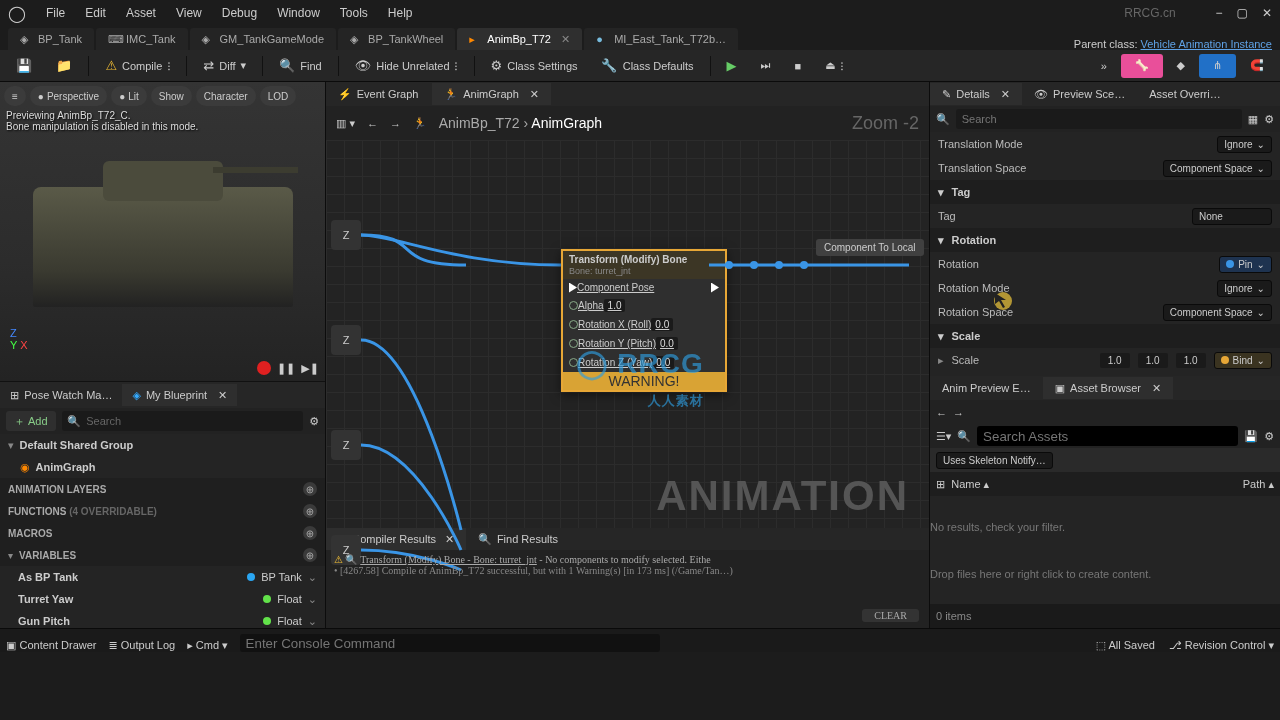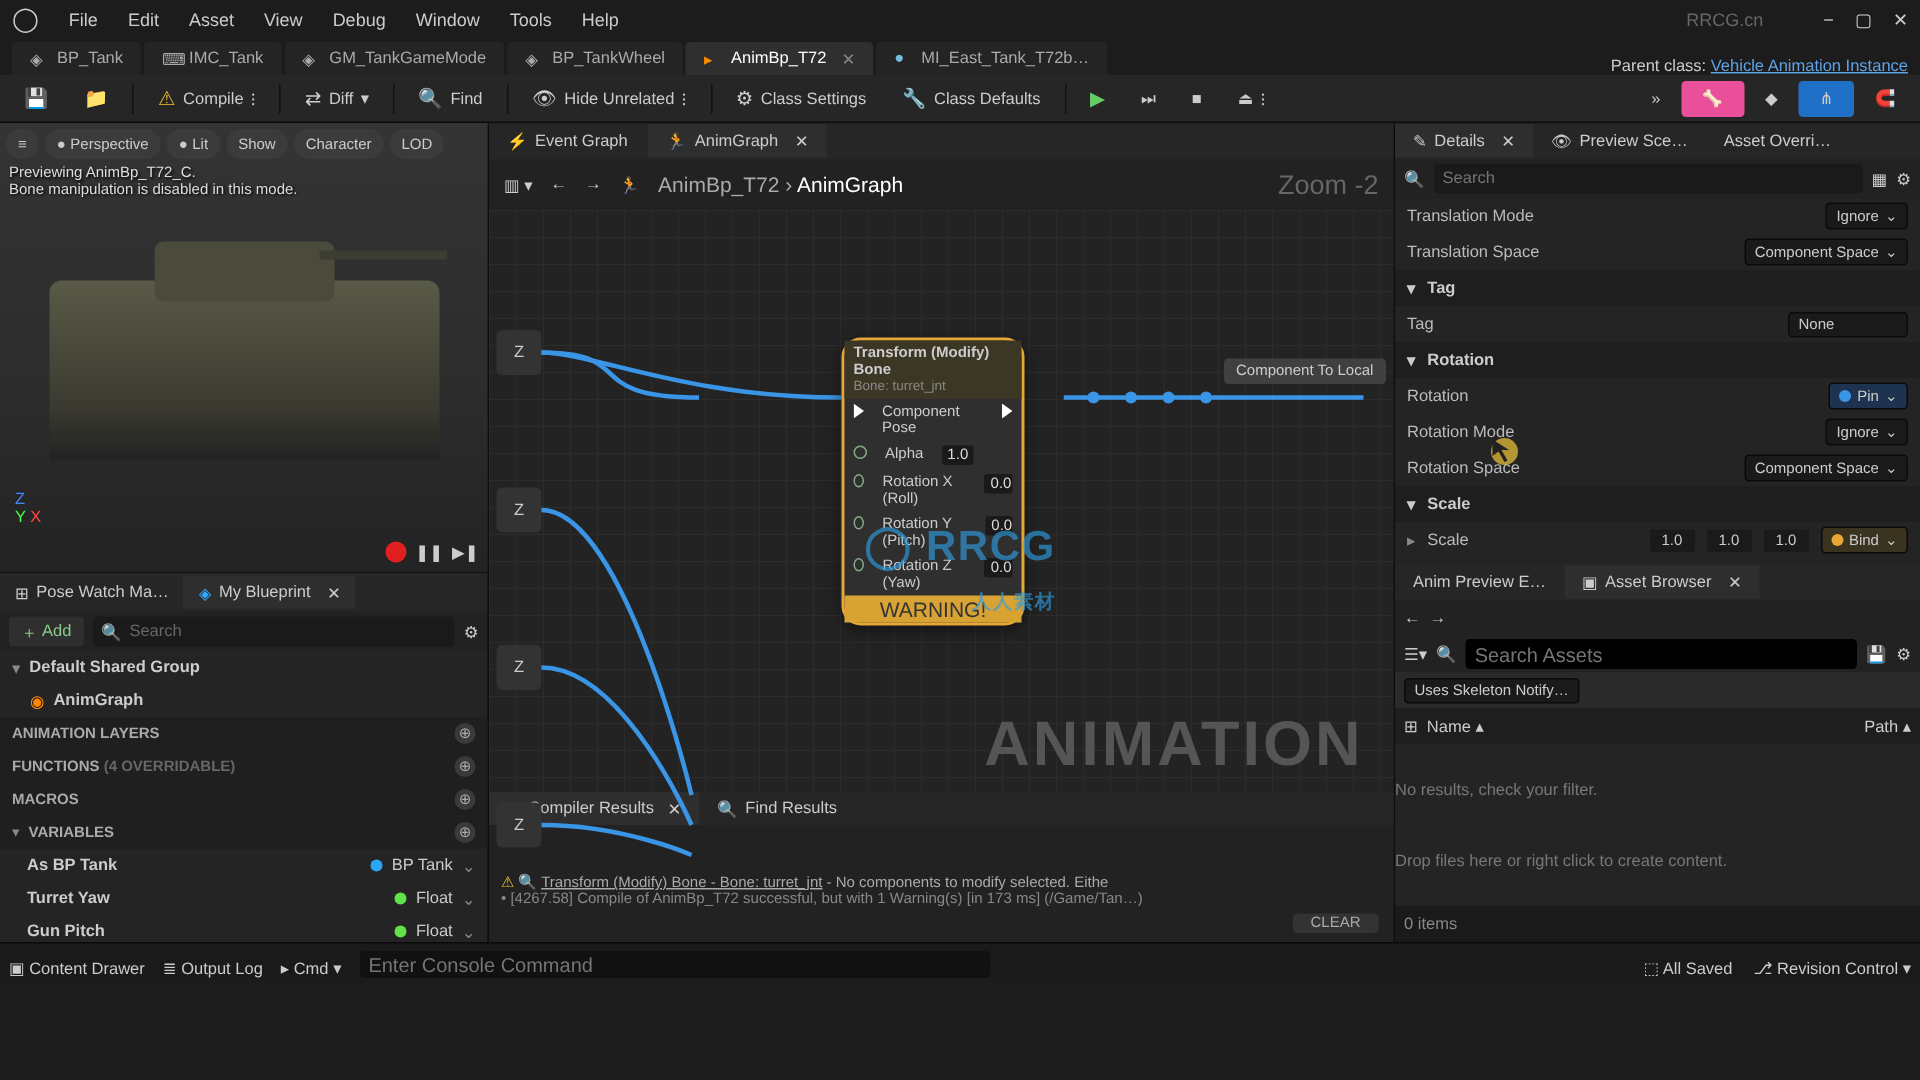--- a/index.html
+++ b/index.html
@@ -53,33 +53,33 @@
 .centercol{flex:1;display:flex;flex-direction:column;background:#1e1e1e;border-left:1px solid #0c0c0c;border-right:1px solid #0c0c0c;}
 .graphtabs{height:24px;display:flex;align-items:center;background:#262626;gap:2px;}
 .gtab{padding:0 12px;height:22px;display:flex;align-items:center;gap:5px;}
 .gtab.active{background:#2e2e2e;}
 .graphnav{height:34px;display:flex;align-items:center;padding:0 10px;gap:12px;background:#222;}
 .breadcrumb{color:#aaa;font-size:14px;}
 .breadcrumb .cur{color:#fff;}
 .zoom{margin-left:auto;color:#666;font-size:18px;font-weight:500;}
 .graphcanvas{flex:1;position:relative;background:#232323;background-image:linear-gradient(#2c2c2c 1px,transparent 1px),linear-gradient(90deg,#2c2c2c 1px,transparent 1px);background-size:18px 18px;}
 .graphcanvas .watermark{position:absolute;right:20px;bottom:8px;font-size:42px;color:#555;font-weight:600;letter-spacing:2px;}
-.node{position:absolute;width:122px;background:#2f2f2f;border:2px solid #e7a736;border-radius:13px;font-size:10px;box-shadow:0 3px 10px rgba(0,0,0,0.5);}
+.node{position:absolute;width:166px;background:#2f2f2f;border:2px solid #e7a736;border-radius:0;font-size:10px;box-shadow:0 3px 10px rgba(0,0,0,0.5);margin-top:24px;}
 .nodehdr{background:#3c3625;padding:3px 6px;font-size:10px;}
-.ndrow{display:flex;align-items:flex-start;padding:3px 6px;gap:12px;}
+.ndrow{display:flex;align-items:center;padding:3px 6px;gap:0;text-decoration:underline;}
 .pin{width:9px;height:9px;border-radius:50%;border:1px solid #8a8;display:inline-block;}
 .pin.exec{border-radius:0;clip-path:polygon(0 0,100% 50%,0 100%);background:#fff;border:none;width:8px;height:10px;}
 .ndval{background:#1a1a1a;padding:1px 4px;border-radius:2px;color:#ddd;min-width:18px;text-align:center;}
 .ndfooter{background:#d9a334;color:#333;text-align:center;font-size:14px;padding:1px;}
 .wire{position:absolute;pointer-events:none;}
 .smallnode{position:absolute;width:30px;height:30px;background:#333;border-radius:4px;display:flex;align-items:center;justify-content:center;}
 .compolocal{position:absolute;background:#404040;color:#ccc;padding:3px 8px;border-radius:3px;font-size:10px;}
 .compiler{height:100px;display:flex;flex-direction:column;background:#222;}
 .comptabs{height:22px;display:flex;align-items:center;background:#262626;}
-.comparea{flex:1;padding:4px 8px;font-family:Liberation Sans, sans-serif;font-size:10px;color:#aaa;overflow:hidden;position:relative;margin-top:28px;}
+.comparea{flex:1;padding:4px 8px;font-family:Liberation Serif, serif;font-size:10px;color:#aaa;overflow:hidden;position:relative;}
 .comparea .clearbtn{position:absolute;right:10px;bottom:6px;padding:1px 12px;background:#333;border-radius:3px;}
 .rightcol{width:350px;display:flex;flex-direction:column;background:#242424;}
 .rtabs{height:24px;display:flex;align-items:center;background:#262626;}
 .rsearch{height:26px;display:flex;align-items:center;padding:0 6px;gap:6px;background:#222;}
 .rsearch input{flex:1;height:20px;background:#1a1a1a;border:none;border-radius:3px;padding:0 6px;color:#ccc;font-size:11px;}
 .detailsbody{height:244px;overflow:auto;}
 .drow{height:24px;display:flex;align-items:center;padding:0 8px;gap:8px;}
 .drow.section{background:#1e1e1e;font-weight:bold;}
 .drow .label{flex:1;color:#bbb;}
 .dd{background:#1a1a1a;border:1px solid #0a0a0a;border-radius:3px;padding:2px 6px;display:flex;align-items:center;gap:4px;font-size:10px;}

